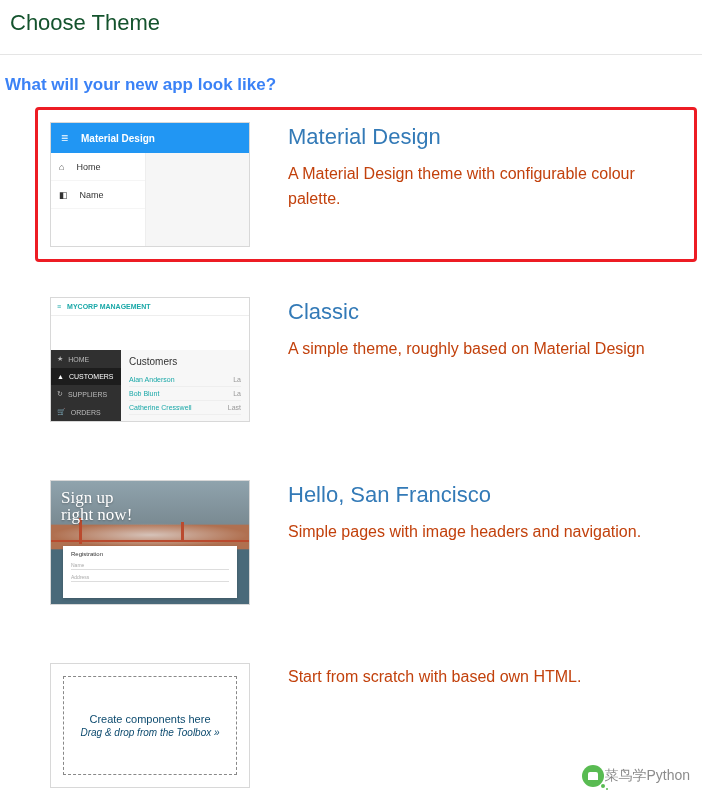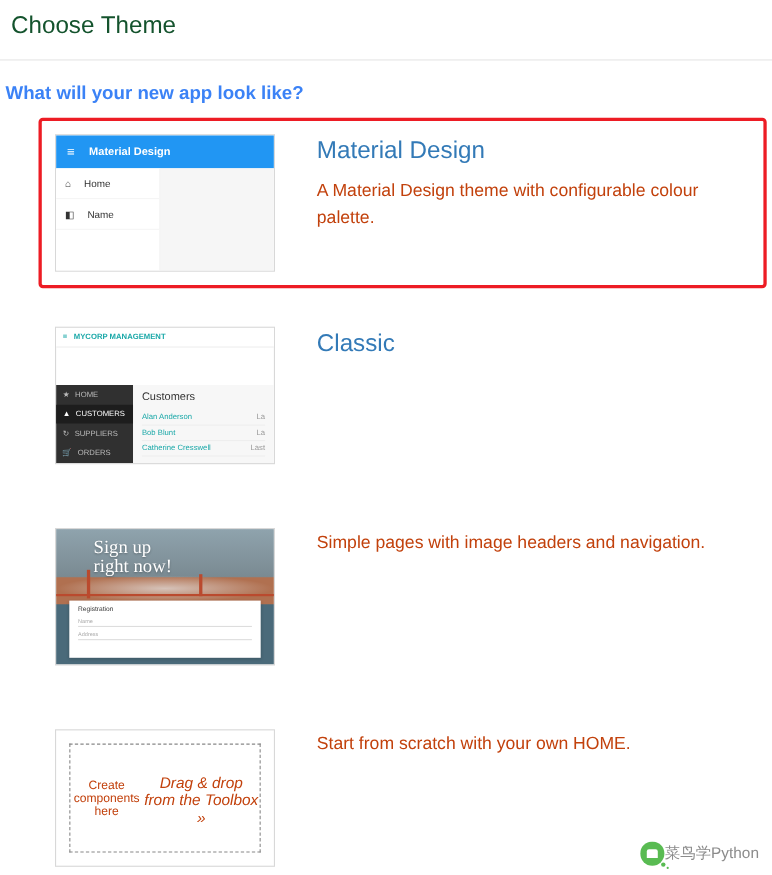--- a/index.html
+++ b/index.html
@@ -113,40 +113,40 @@
     }
     .t3-bridge::before, .t3-bridge::after{
       content:""; position:absolute; top:0; width:3px; height:26px; background:#ba4a2e;
     }
     .t3-bridge::before{ left:28px; }
     .t3-bridge::after{ left:130px; height:20px; top:4px;}
     .t3-deck{ position:absolute; top:48%; left:0; right:0; height:2px; background:#ba4a2e;}
     .t3-signup {
       position:absolute; top:8px; left:10px; color:#fff;
       font-family: "Brush Script MT", cursive; font-size:17px;
-      line-height:1; text-shadow:0 1px 2px rgba(0,0,0,.3);margin-left:24px;
+      line-height:1; text-shadow:0 1px 2px rgba(0,0,0,.3);
     }
     .t3-form {
       position:absolute; bottom:6px; left:12px; right:12px;
       height:52px; background:#fff; padding:5px 8px;
       box-shadow:0 1px 3px rgba(0,0,0,.2);
     }
     .t3-form-title{ font-size:6px; color:#333; margin-bottom:3px;}
     .t3-field{ height:10px; border-bottom:1px solid #ddd; font-size:5px; color:#aaa; padding-top:2px; margin-bottom:2px;}
 
     
     .t4-inner{
       position:absolute; inset:12px;
       border:1px dashed #888;
-      display:flex; flex-direction:row;
+      display:flex; flex-direction:column;
       align-items:center; justify-content:center;
-      text-align:center; color:#c2410c;
+      color:#0c4a6e;
     }
     .t4-l1{ font-size:11px; }
-    .t4-l2{ font-size:14px; font-style:italic; margin-top:2px;}
+    .t4-l2{ font-size:10px; font-style:italic; margin-top:2px;}
 
     
     .watermark {
       position: fixed;
       right: 12px; bottom: 8px;
       display:flex; align-items:center; gap:0;
       font-size:14px; color:#777;
       opacity:.85;
     }
     .wm-icon{
@@ -234,53 +234,55 @@
               </div>
             <div class="t2-row">
                 <span>Catherine Cresswell</span>
                 <span>Last</span>
               </div>
           </div>
         </div>
       </div>
       <div class="card-body">
         <div class="card-title">Classic</div>
+        <div class="card-desc">A simple theme, roughly based on Material Design</div>
       </div>
     </div>
 
     <div class="theme-card">
       <div class="thumb">
         <div class="t3-bg"></div>
         <div class="t3-fog"></div>
         <div class="t3-bridge"></div>
         <div class="t3-deck"></div>
         <div class="t3-signup">
           <div>Sign up</div>
           <div>right now!</div>
         </div>
         <div class="t3-form">
           <div class="t3-form-title">Registration</div>
           <div class="t3-field">Name</div>
           <div class="t3-field">Address</div>
         </div>
       </div>
       <div class="card-body">
+        <div class="card-title">Hello, San Francisco</div>
         <div class="card-desc">Simple pages with image headers and navigation.</div>
       </div>
     </div>
 
     <div class="theme-card">
       <div class="thumb">
         <div class="t4-inner">
           <div class="t4-l1">Create components here</div>
           <div class="t4-l2">Drag &amp; drop from the Toolbox »</div>
         </div>
       </div>
       <div class="card-body">
-        <div class="card-desc">Start from scratch with your own HOME.</div>
+        <div class="card-desc">Start from scratch with based own HTML.</div>
       </div>
     </div>
 
   </div>
 </div>
 
 <div class="watermark">
   <span class="wm-icon">
       <span class="wm-bubble"></span>
     </span>

